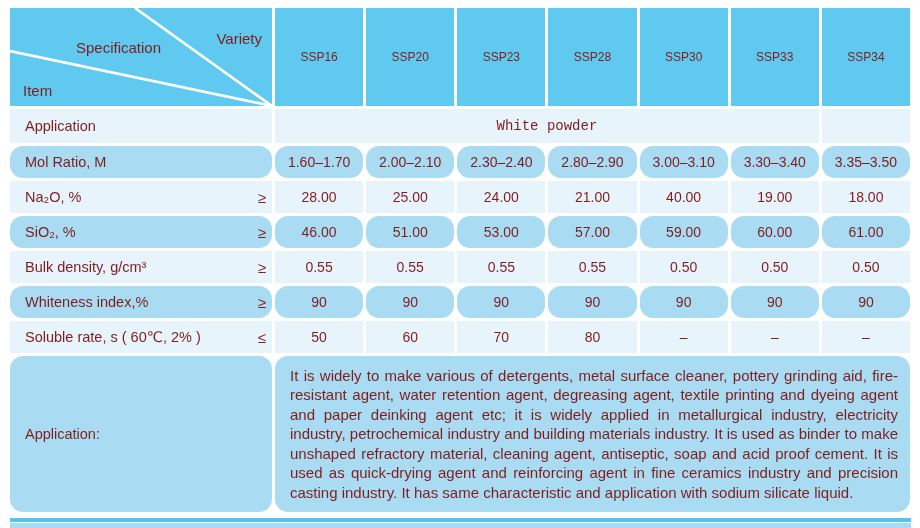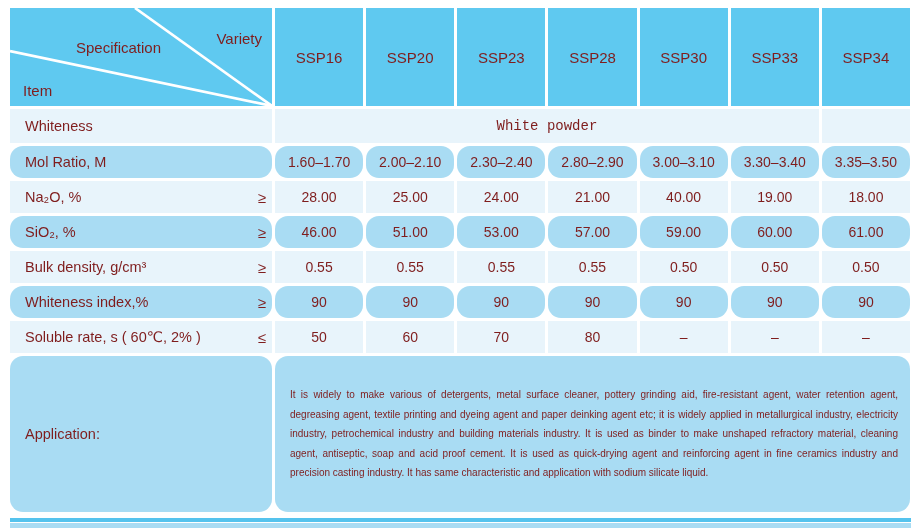--- a/index.html
+++ b/index.html
@@ -9,38 +9,38 @@
   }
   .table{
     position:absolute;left:10px;top:8px;width:900px;
     display:grid;
     grid-template-columns:262px repeat(7,1fr);
     grid-template-rows:98px 34px repeat(6,32px) 156px;
     gap:3px;
     background:transparent;
   }
   .cell{display:flex;align-items:center;justify-content:center;font-size:14px;}
-  .head{background:#5fc9f0;font-size:15px;}
+  .head{background:#5fc9f0;font-size:12px;}
   .light{background:#e8f4fb;}
   .med{background:#a9dcf3;border-radius:13px;}
   .lab{justify-content:flex-start;padding-left:15px;padding-right:6px;font-size:14.5px;}
   .lab .cond{margin-left:auto;font-size:15px;}
   .corner{background:#5fc9f0;position:relative;overflow:hidden;}
   .corner svg{position:absolute;left:0;top:0;}
   .corner span{position:absolute;font-size:15px;}
   .lbl-spec{left:66px;top:31px;}
   .lbl-variety{right:10px;top:22px;}
   .lbl-item{left:13px;bottom:7px;}
   .merged6{grid-column:2/8;font-family:Liberation Mono, monospace;}
   .app-label{align-items:center;}
   .app-text{
     grid-column:2/9;
     display:flex;align-items:center;
     padding:10px 12px 10px 15px;
-    font-size:10px;line-height:19.4px;
+    font-size:15px;line-height:19.4px;
     text-align:justify;text-align-last:left;
   }
   .footer-bar-dark{position:absolute;left:10px;top:518px;width:901px;height:4px;background:#55c3ed;}
   .footer-bar-light{position:absolute;left:10px;top:523px;width:901px;height:5px;background:#a9dcf3;}
 </style>
 </head>
 <body>
 
 <div class="canvas">
   <div class="table">
@@ -56,21 +56,21 @@
     </div>
     <div class="cell head">SSP16</div>
     <div class="cell head">SSP20</div>
     <div class="cell head">SSP23</div>
     <div class="cell head">SSP28</div>
     <div class="cell head">SSP30</div>
     <div class="cell head">SSP33</div>
     <div class="cell head">SSP34</div>
 
     <div class="cell lab light">
-      <span>Whiteness</span>
+      <span>Application</span>
     </div>
     <div class="cell light merged6">White powder</div>
     <div class="cell light"></div>
 
     <div class="cell lab med">
       <span>Mol Ratio, M</span>
       <span class="cond"></span>
     </div>
     <div class="cell med">1.60–1.70</div>
     <div class="cell med">2.00–2.10</div>

